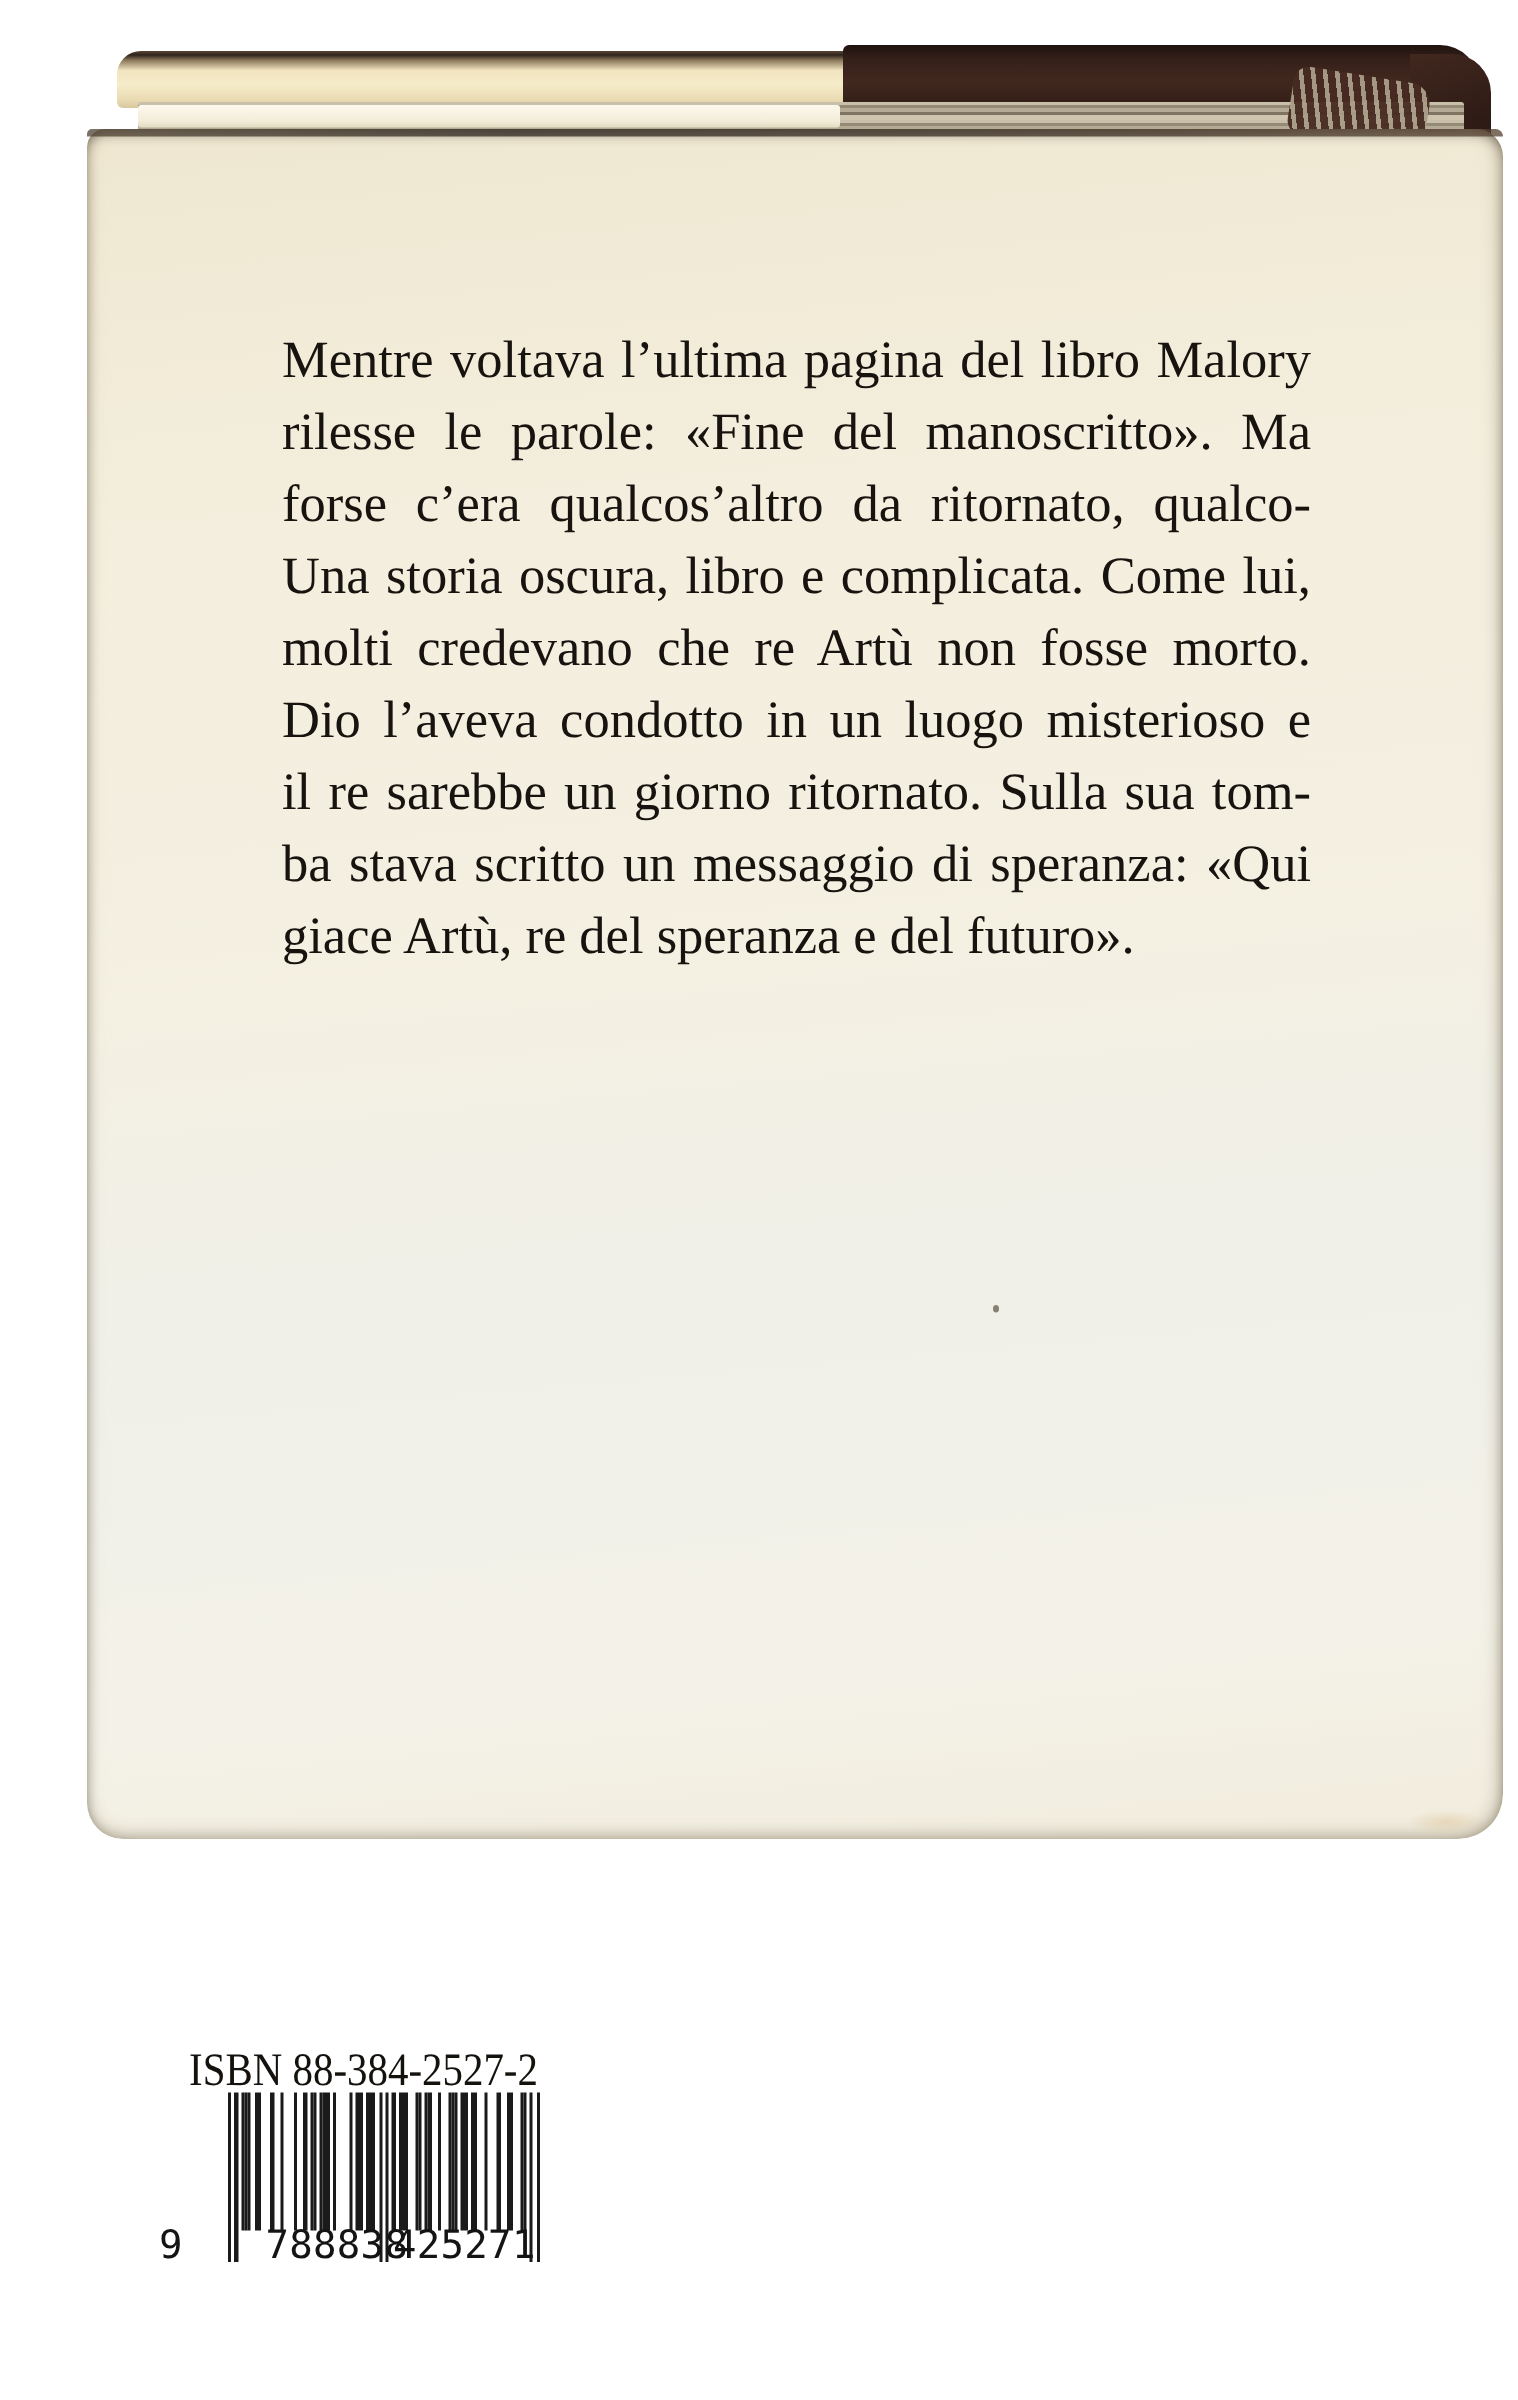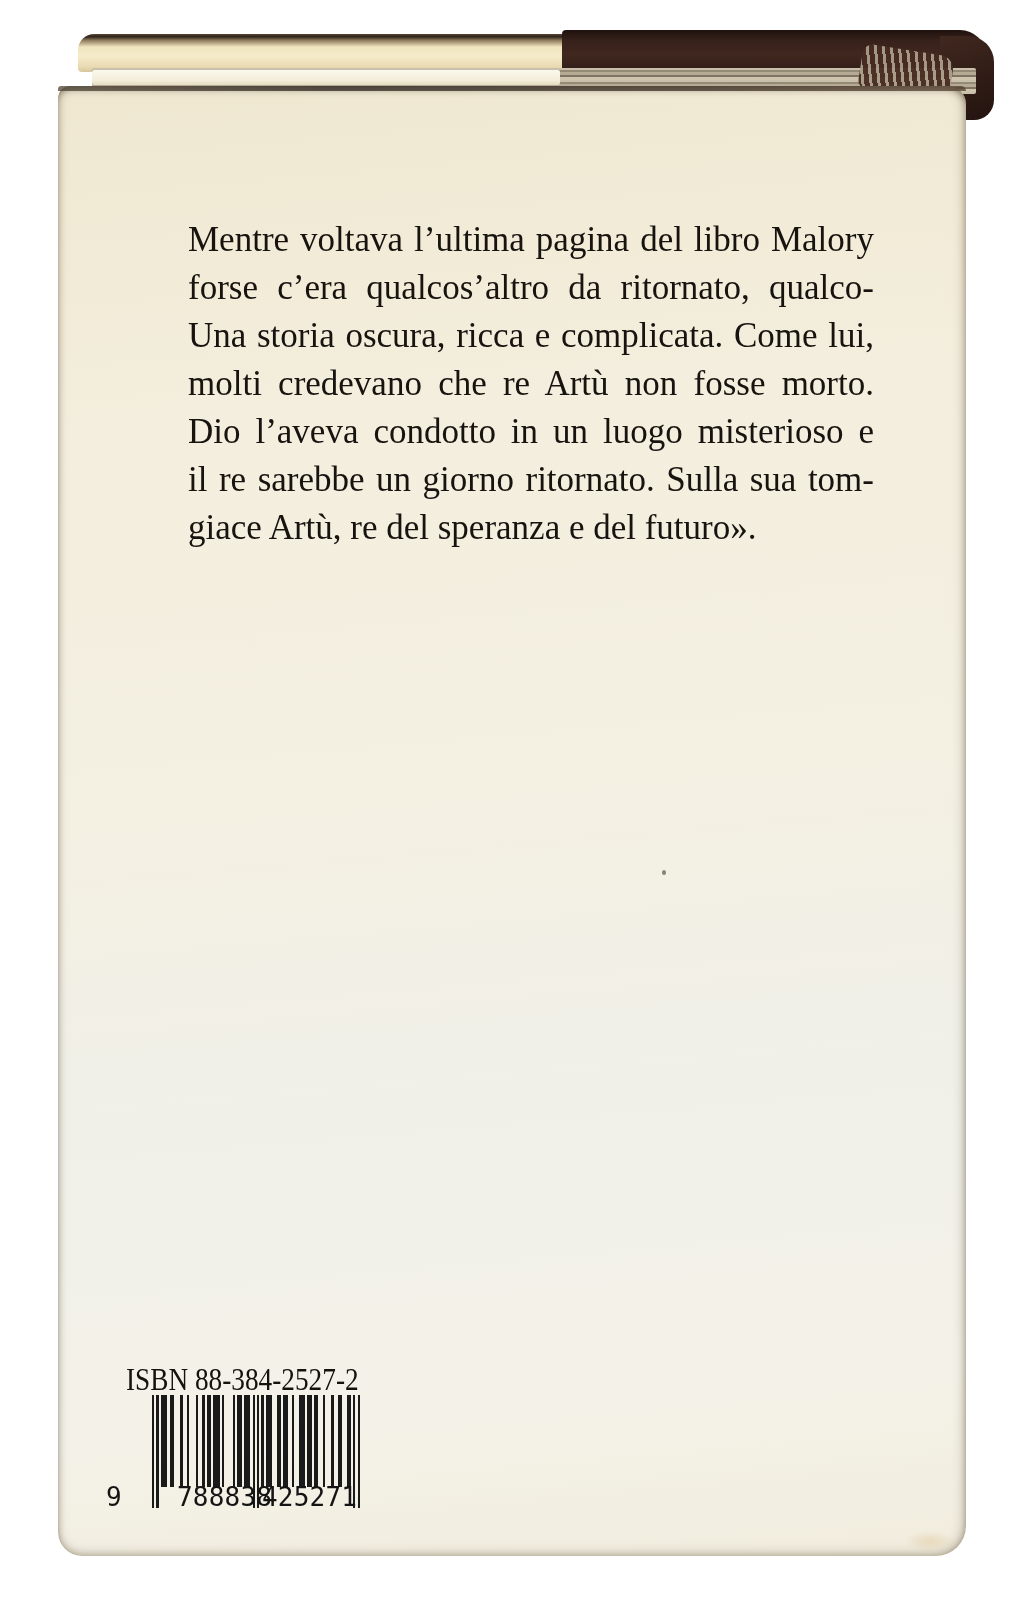--- a/index.html
+++ b/index.html
@@ -37,30 +37,31 @@
     border-radius:2px;
   }
   .headband{
     position:absolute;left:788px;top:24px;width:92px;height:46px;
     background:repeating-linear-gradient(75deg,#472b22 0 5px,#a99d88 5px 8px);
     border-radius:10px 14px 12px 10px;transform:rotate(9deg);opacity:.95;
   }
 
   
   .cover{
-    position:absolute;left:58px;top:86px;width:908px;height:1470px;
+    position:absolute;left:58px;top:86px;width:908px;height:1140px;
     background:
       radial-gradient(closest-side at 96% 99%, rgba(216,182,124,.35), rgba(216,182,124,0) 70%),
       linear-gradient(175deg,#efe7d0 0%,#f3eedd 22%,#f4f0e2 48%,#f0f0e9 68%,#f4f2e8 88%,#f1ecdd 100%);
     border-radius:12px 18px 30px 24px;
     box-shadow:
       inset 0 6px 9px -4px rgba(45,36,27,.6),
       inset 6px 0 12px -8px rgba(110,95,70,.55),
       inset -8px 0 14px -9px rgba(110,95,70,.6),
       inset 0 -7px 11px -6px rgba(120,105,80,.5);
+    padding-left: 36px;
   }
   .cover::before{
     content:"";position:absolute;left:0;right:0;top:0;height:5px;
     background:linear-gradient(90deg,#4f4334,#2f2721 30%,#3c2f24 70%,#55402f);
     border-radius:12px 18px 0 0;opacity:.75;
   }
   .speck{position:absolute;left:604px;top:784px;width:4px;height:5px;background:#6b6558;border-radius:50%;opacity:.8;}
 
   
   .blurb{
@@ -100,25 +101,27 @@
     <div class="top-spine"></div>
     <div class="spine-corner"></div>
     <div class="top-pages"></div>
     <div class="top-pages-light"></div>
     <div class="headband"></div>
   </div>
 
   <div class="cover">
     <div class="blurb">
         <div class="line">Mentre voltava l’ultima pagina del libro Malory</div>
+        <div class="line">rilesse le parole: «Fine del manoscritto». Ma</div>
         <div class="line">forse c’era qualcos’altro da ritornato, qualco-</div>
-        <div class="line">Una storia oscura, ricca e complicata. Come lui,</div>
+        <div class="line">Una storia oscura, libro e complicata. Come lui,</div>
         <div class="line">molti credevano che re Artù non fosse morto.</div>
         <div class="line">Dio l’aveva condotto in un luogo misterioso e</div>
         <div class="line">il re sarebbe un giorno ritornato. Sulla sua tom-</div>
+        <div class="line">ba stava scritto un messaggio di speranza: «Qui</div>
         <div class="line last">giace Artù, re del speranza e del futuro».</div>
       </div>
     <div class="speck"></div>
     <div class="isbn">
       <span class="squeeze">ISBN 88-384-2527-2</span>
     </div>
     <div class="barcode">
       <div class="bars">
           <div class="bc-m bar tall"></div>
           <div class="bc-m tall"></div>

